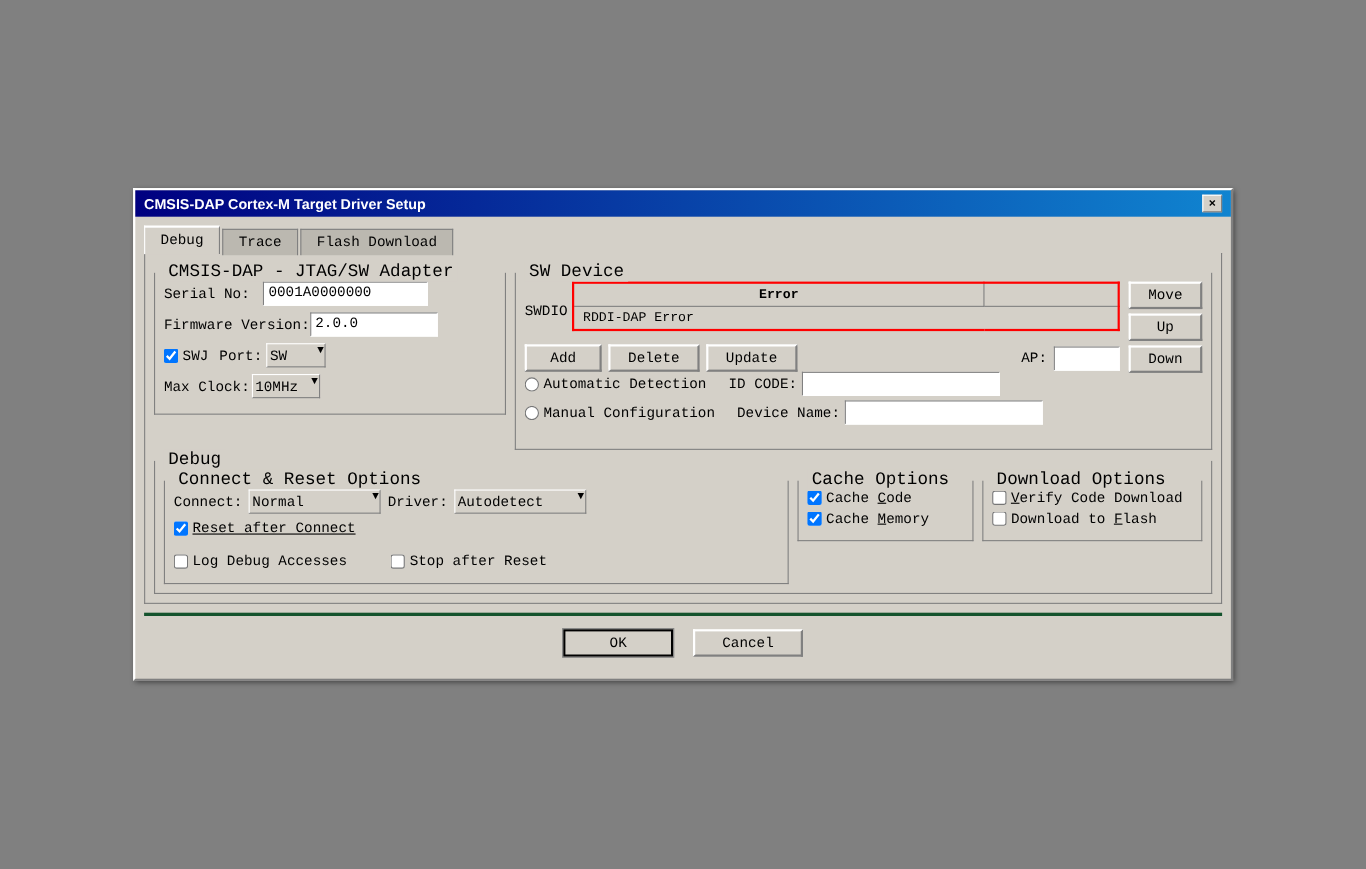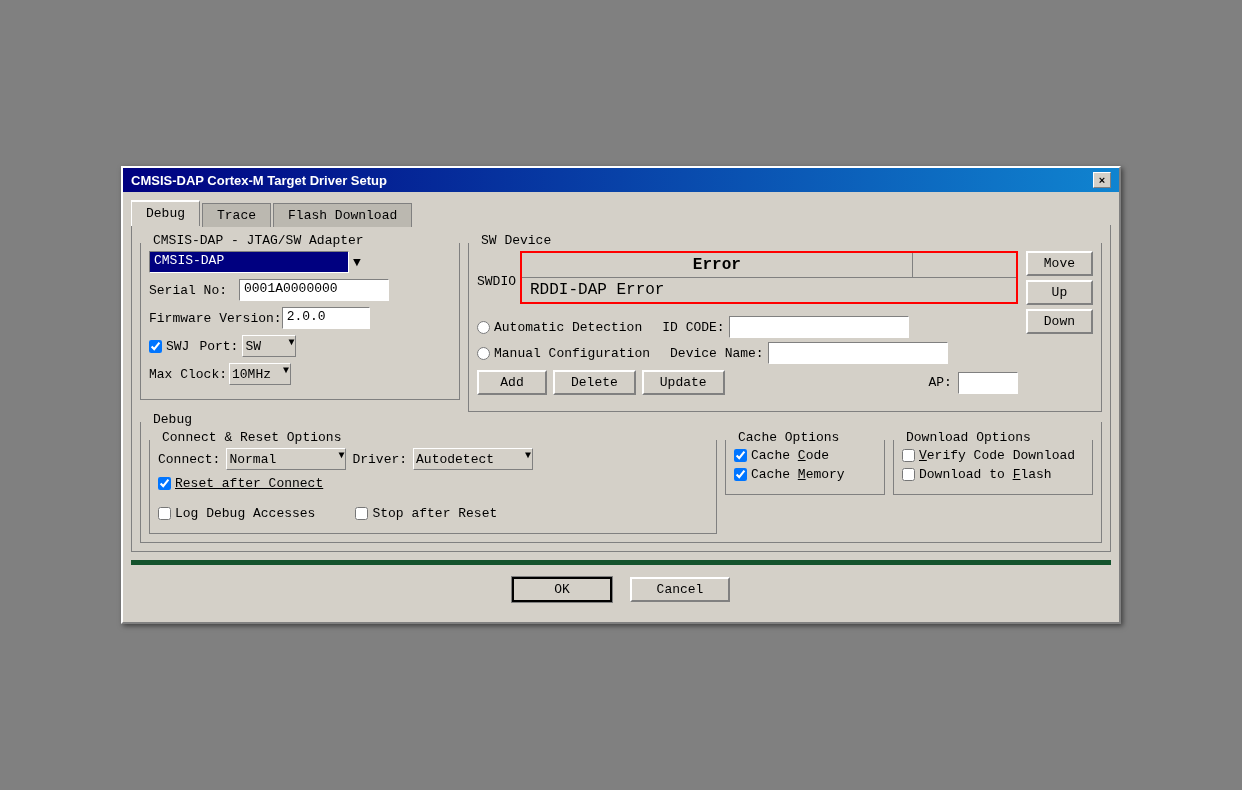--- a/index.html
+++ b/index.html
@@ -98,21 +98,21 @@
       padding: 8px;
       position: relative;
       margin-top: 10px;
     }
     .group-box-title {
       position: absolute;
       top: -10px;
       left: 8px;
       background: #d4d0c8;
       padding: 0 4px;
-      font-size: 13px;
+      font-size: 16px;
     }
     
     .left-panel {
       flex: 0 0 320px;
     }
     
     .right-panel {
       flex: 1;
     }
     
@@ -184,21 +184,21 @@
       min-width: 70px;
     }
     .win-btn.primary {
       border: 2px solid #000;
       outline: 1px solid #808080;
     }
     
     .sw-device-table {
       width: 100%;
       border-collapse: collapse;
-      font-size: 16px;
+      font-size: 12px;
       margin-bottom: 8px;
     }
     .sw-device-table th {
       background: #d4d0c8;
       border: 1px solid #808080;
       padding: 3px 8px;
       text-align: center;
     }
     .sw-device-table td {
       border: 1px solid #808080;
@@ -247,21 +247,21 @@
       display: flex;
       align-items: center;
       margin-bottom: 4px;
     }
     
     .bottom-buttons {
       display: flex;
       justify-content: center;
       gap: 18px;
       padding: 12px;
-      border-top: 5px solid #14532d;
+      border-top: 3px solid #14532d;
       margin-top: 8px;
     }
     .underline { text-decoration: underline; }
   </style>
 </head>
 <body>
 
 <div class="dialog">
 
   <div class="title-bar">
@@ -284,33 +284,29 @@
     </div>
 
     <div class="main-body">
 
       <div class="top-section">
 
         <div class="left-panel">
           <div class="group-box">
             <span class="group-box-title">CMSIS-DAP - JTAG/SW Adapter</span>
 
-            <div class="form-row">
-              <div class="win-input selected" style="width:200px;">CMSIS-DAP</div>
-              <span style="margin-left:4px;">▼</span>
-            </div>
 
             <div class="form-row">
               <span class="form-label">Serial No:</span>
               <div class="win-input" style="width:150px;">0001A0000000</div>
             </div>
 
             <div class="form-row">
               <span class="form-label">Firmware Version:</span>
-              <div class="win-input" style="width:88px;">2.0.0</div>
+              <div class="win-input" style="width:116px;">2.0.0</div>
             </div>
 
             <div class="form-row">
               <input type="checkbox" checked="" class="win-checkbox" style="">
               <span>SWJ</span>
               <span style="margin-left:10px;">Port:</span>
               <div class="select-wrap" style="margin-left:4px;">
                 <select class="win-select">
                   <option>SW</option>
                   <option>JTAG</option>
@@ -347,41 +343,41 @@
                       </tr>
                     </thead>
                     <tbody>
                       <tr>
                         <td colspan="2">RDDI-DAP Error</td>
                       </tr>
                     </tbody>
                   </table>
                 </div>
 
+                <div style="display:flex; align-items:center; gap:6px;">
+                  <button class="win-btn">Add</button>
+                  <button class="win-btn">Delete</button>
+                  <button class="win-btn">Update</button>
+                  <span style="margin-left:auto;">AP:</span>
+                  <div class="win-input" style="width:60px; min-height:18px;"></div>
+                </div>
+
                 <div style="margin-bottom:6px;">
                   <div class="radio-row">
                     <input type="radio" name="detection" class="win-radio" style="">
                     <span>Automatic Detection</span>
                     <span style="margin-left:20px;">ID CODE:</span>
                     <div class="win-input" style="width:180px; margin-left:4px; min-height:18px;"></div>
                   </div>
                   <div class="radio-row">
                     <input type="radio" name="detection" class="win-radio" style="">
                     <span>Manual Configuration</span>
                     <span style="margin-left:20px;">Device Name:</span>
                     <div class="win-input" style="width:180px; margin-left:4px; min-height:18px;"></div>
                   </div>
-                </div>
-
-                <div style="display:flex; align-items:center; gap:6px;">
-                  <button class="win-btn">Add</button>
-                  <button class="win-btn">Delete</button>
-                  <button class="win-btn">Update</button>
-                  <span style="margin-left:auto;">AP:</span>
-                  <div class="win-input" style="width:60px; min-height:18px;"></div>
                 </div>
               </div>
 
               <div style="display:flex; flex-direction:column; gap:4px;">
                 <button class="win-btn" style="min-width:60px;">Move</button>
                 <button class="win-btn" style="min-width:60px;">Up</button>
                 <button class="win-btn" style="min-width:60px;">Down</button>
               </div>
             </div>
           </div>

